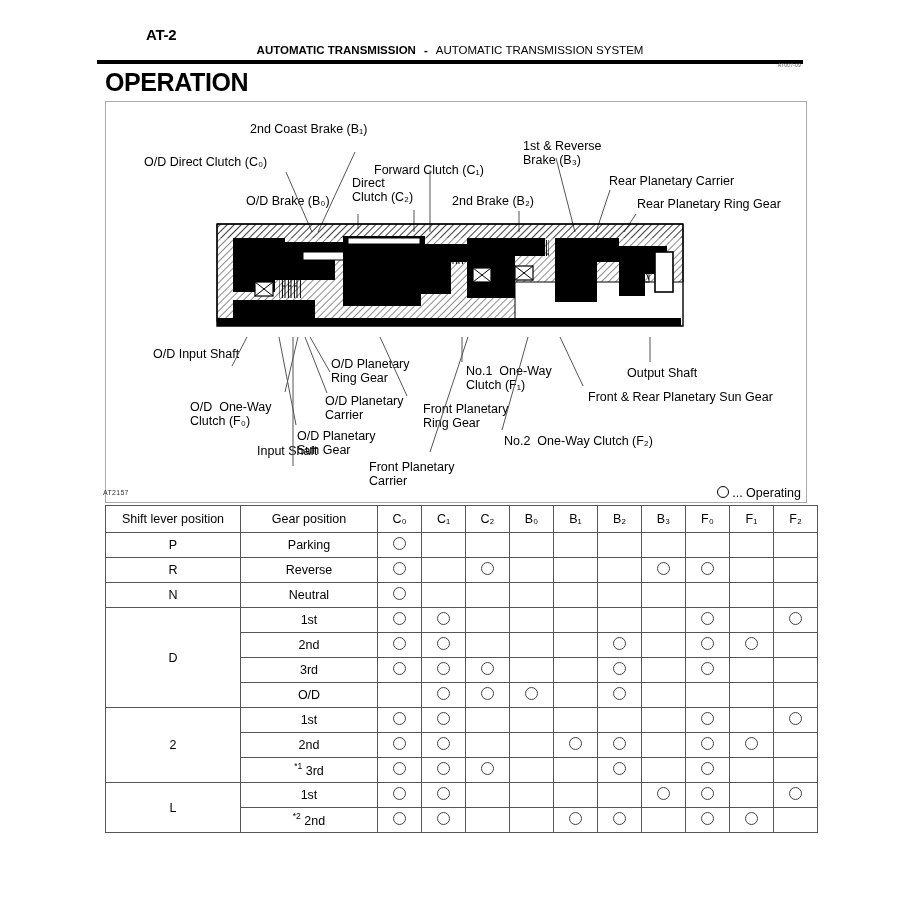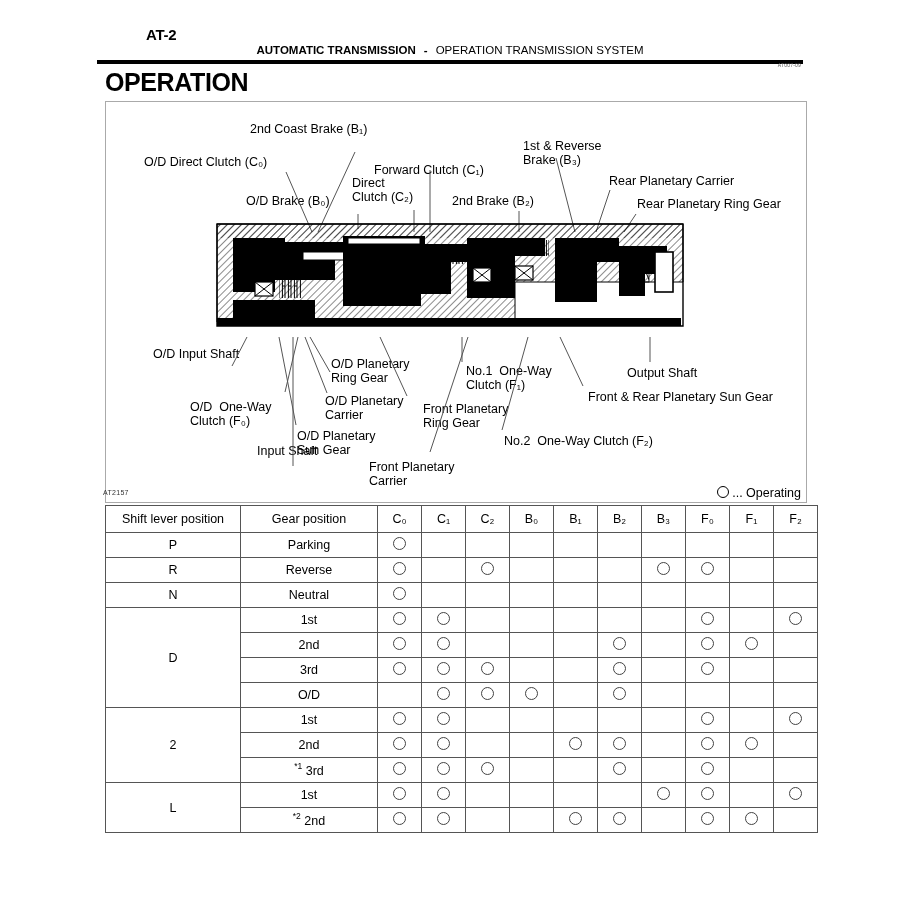--- a/index.html
+++ b/index.html
@@ -51,21 +51,21 @@
   .notes div{white-space:pre;}
 </style>
 </head>
 <body>
 
 <div class="page">
 
   <div class="page-num">AT-2</div>
 
   <div class="hdr-center">
-    <span class="b">AUTOMATIC TRANSMISSION</span><span class="sep">-</span><span>OPERATION TRANSMISSION SYSTEM</span>
+    <span class="b">AUTOMATIC TRANSMISSION</span><span class="sep">-</span><span>AUTOMATIC TRANSMISSION SYSTEM</span>
   </div>
   <div class="hdr-rule"></div>
   <div class="doc-code">AT007-09</div>
   <div class="op-title">OPERATION</div>
 
   <div class="fig-frame"></div>
 
   <div class="lbl" style="left: 250px; top: 122px; white-space: pre;">2nd Coast Brake (B₁)</div>
   <div class="lbl" style="left: 144px; top: 155px; white-space: pre;">O/D Direct Clutch (C₀)</div>
   <div class="lbl" style="left: 374px; top: 155px; white-space: pre; margin-top: 8px;">Forward Clutch (C₁)</div>

